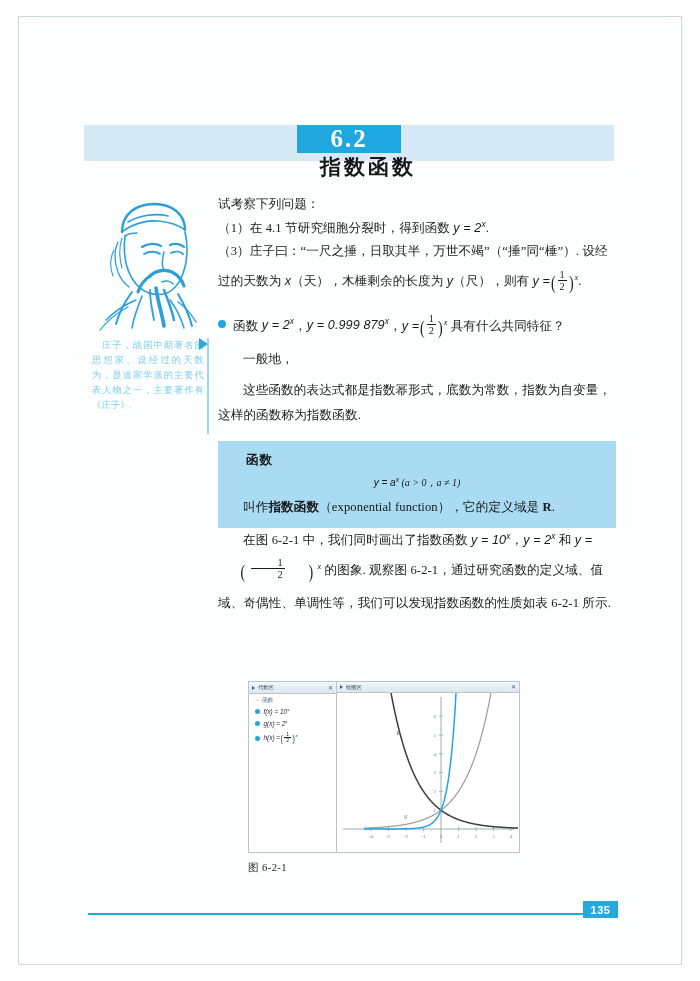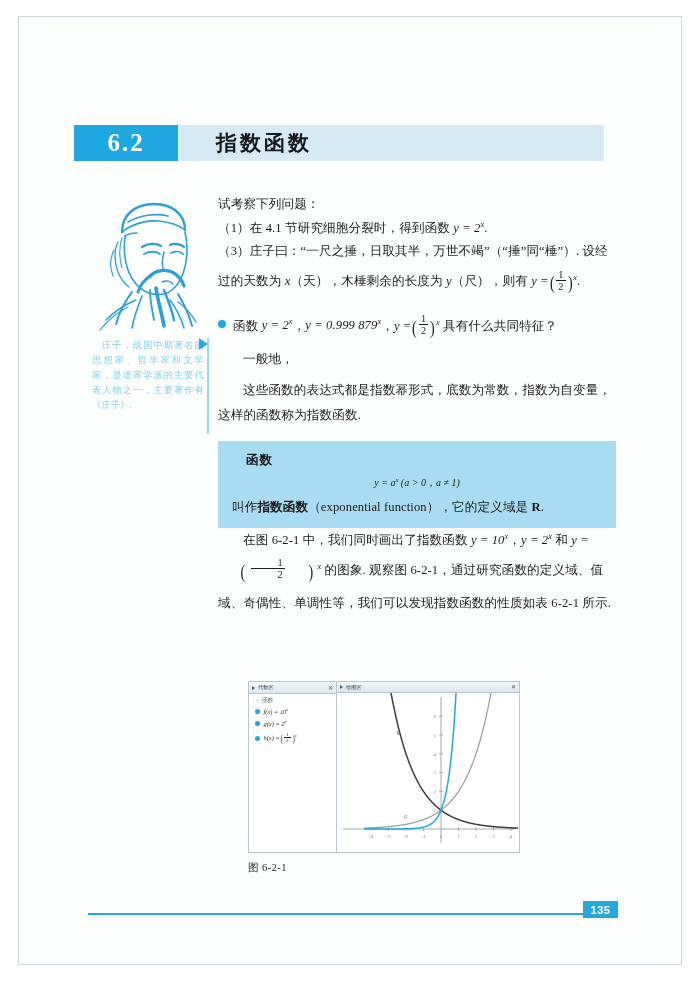--- a/index.html
+++ b/index.html
@@ -24,25 +24,26 @@
     position: absolute;
     left: 18px; top: 16px;
     width: 664px; height: 949px;
     border: 1px solid #cfd6dc;
     background: #fdfefe;
   }
 
   
   #header {
     position: absolute;
-    left: 74px; top: 125px;
+    left: 84px; top: 125px;
     width: 530px; height: 36px;
     background: #d6eaf6;
     display: flex;
     align-items: center;
+    flex-direction: column;
   }
   #section-number {
     width: 104px;
     height: 36px;
     background: #1fa8e0;
     color: #ffffff;
     font-family: "Liberation Serif", serif;
     font-size: 25px;
     font-weight: bold;
     letter-spacing: 2px;
@@ -118,21 +119,21 @@
   .bullet-dot {
     display: inline-block;
     width: 8px; height: 8px;
     border-radius: 50%;
     background: #1fa8e0;
     margin-right: 7px;
     vertical-align: 1px;
   }
 
   
-  .m { font-family: Liberation Serif, serif; font-style: italic; }
+  .m { font-family: Liberation Sans, sans-serif; font-style: italic; }
   .mn { font-family: "Liberation Serif", serif; font-style: normal; }
   sup.exp {
     font-size: 0.66em;
     font-style: italic;
     vertical-align: super;
     line-height: 0;
   }
   .frac {
     display: inline-block;
     vertical-align: -0.48em;
@@ -170,20 +171,21 @@
   #def-formula {
     text-align: center;
     font-size: 10px;
     margin: 7px 0 9px 0;
     color: #16181a;
   }
   #def-tail {
     font-size: 12.6px;
     color: #16181a;
     letter-spacing: 0.1px;
+    margin-left: 11px;
   }
   #def-tail b { font-weight: bold; }
 
   
   #figure-wrap {
     position: absolute;
     left: 248px; top: 681px;
     width: 272px;
   }
   #gg-window {
@@ -343,21 +345,21 @@
           <path d="M40 100 C34 108 28 118 24 132" stroke-width="2.0"></path>
           <path d="M50 104 C46 114 42 124 40 136" stroke-width="1.6"></path>
           <path d="M86 102 C92 112 97 122 100 134" stroke-width="2.0"></path>
           <path d="M78 108 C84 116 89 126 92 136" stroke-width="1.5"></path>
           <path d="M14 128 C24 118 34 112 44 108" stroke-width="1.4"></path>
           <path d="M104 130 C98 120 92 114 86 110" stroke-width="1.4"></path>
           <path d="M8 138 C16 128 26 120 36 115" stroke-width="1.2"></path>
         </g>
       </svg>
     </div>
-    <div id="zhuangzi-caption">庄子，战国中期著名的思想家、哲学家和文学家，是道家学派的主要代表人物之一，主要著作有《庄子》.</div>
+    <div id="zhuangzi-caption">庄子，战国中期著名的思想家、设经过的天数为，是道家学派的主要代表人物之一，主要著作有《庄子》.</div>
   </div>
   <div id="pointer-rule"></div>
   <div id="pointer-arrow"></div>
 
   <div id="body-col">
 
     <p class="para">
       <span>试考察下列问题：</span>
     </p>
 

